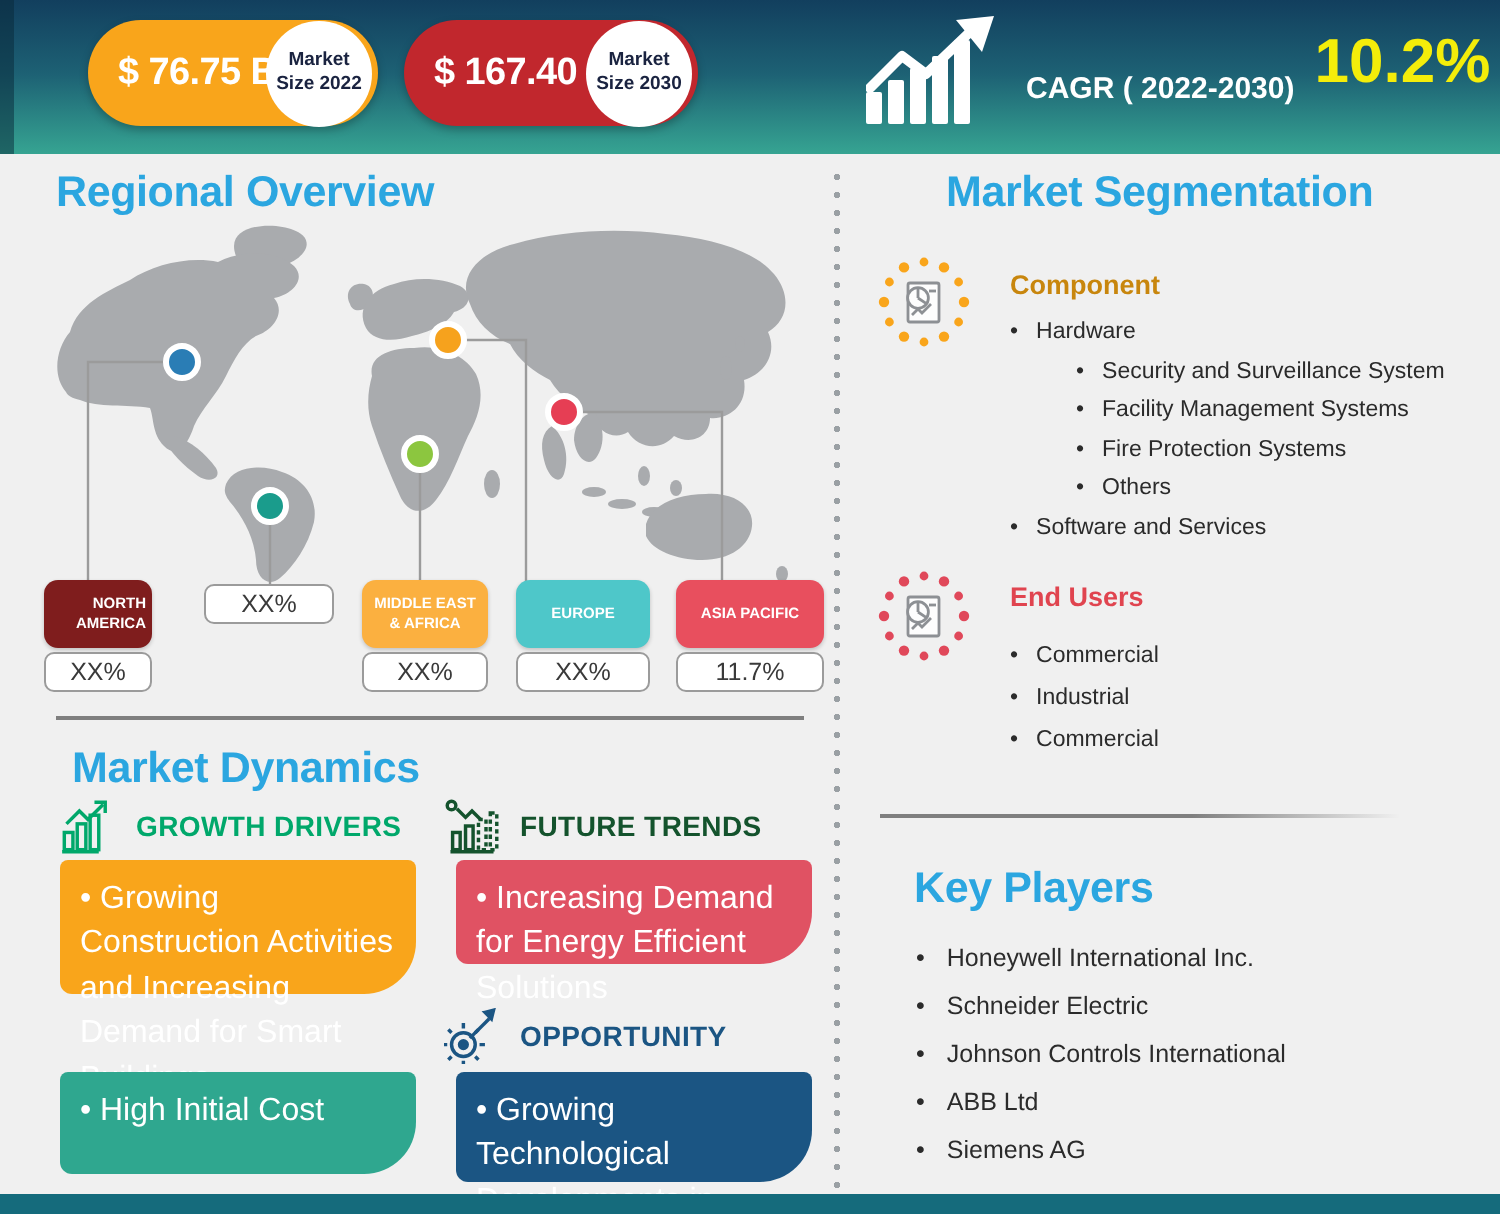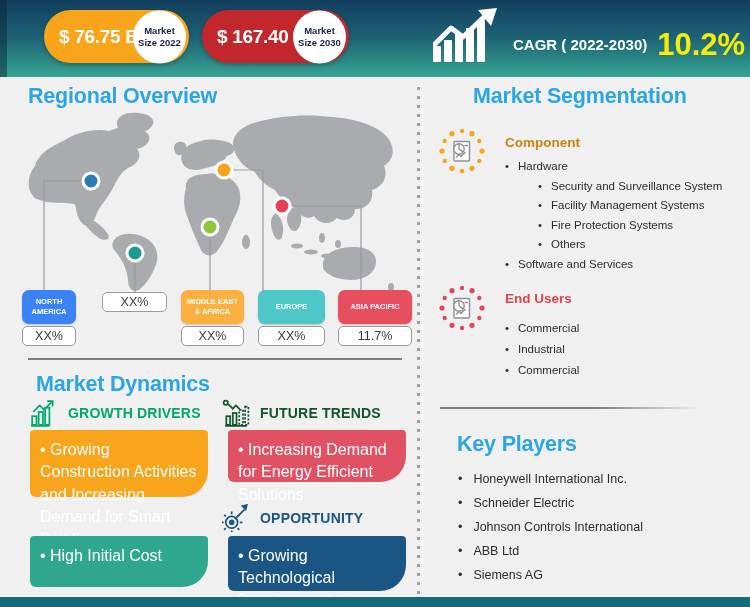--- a/index.html
+++ b/index.html
@@ -15,21 +15,21 @@
   .pill-1 { left:44px; width:145px; }
   .pill-2 { left:202px; width:147px; }
   .pill-value { color:#fff; font-size:19px; font-weight:bold; padding-left:15px; letter-spacing:-.3px; }
   .pill-circle { position:absolute; right:3px; top:50%; transform:translateY(-50%);
           width:53px; height:53px; border-radius:50%; background:#fff; display:flex; align-items:center;
           justify-content:center; text-align:center; font-size:9.5px; font-weight:bold; color:#1a2340;
           line-height:1.25; padding:4px;margin-left:24px; }
   .cagr { position:absolute; left:433px; top:8px; display:flex; align-items:flex-end; }
   .cagr-icon { width:72px; height:54px; }
   .cagr-label { color:#fff; font-size:15px; font-weight:bold; margin:0 10px 9px 8px; white-space:nowrap; }
-  .cagr-value { font-size:31px; font-weight:bold; line-height:1; margin-bottom:2px; }
+  .cagr-value { font-size:31px; font-weight:bold; line-height:1; margin-bottom:16px; }
 
   
   .sec-title { position:absolute; font-size:21.5px; color:#2ba6e0; letter-spacing:-.2px; white-space:nowrap; }
   .sec-title .b { font-weight:bold; }
 
   
   .map-svg { position:absolute; left:25px; top:110px; }
   .land { fill:#a9abae; stroke:none; }
   .conn { fill:none; stroke:#9b9b9b; stroke-width:1.2; }
   .mdot { stroke:#fff; stroke-width:3; }
@@ -170,21 +170,21 @@
     <polyline class="conn" points="266,96 336,96 336,184"></polyline>
 
     <circle class="mdot" cx="66" cy="71" r="8" fill="#2a7db5"></circle>
     <circle class="mdot" cx="110" cy="143" r="8" fill="#1a9c8c"></circle>
     <circle class="mdot" cx="185" cy="117" r="8" fill="#8cc63f"></circle>
     <circle class="mdot" cx="199" cy="60" r="8" fill="#f6a21d"></circle>
     <circle class="mdot" cx="257" cy="96" r="8" fill="#e63e54"></circle>
   </svg>
 
   <div class="chip" style="left:22px; width:54px;">
-    <div class="chip-name" style="background-color: #3b82f6;">NORTH AMERICA</div>
+    <div class="chip-name" style="background-color: #7f1d1d; text-align: right;">NORTH AMERICA</div>
     <div class="chip-value">XX%</div>
   </div>
   <div class="chip" style="left:102px; width:65px;">
     <div class="chip-value">XX%</div>
   </div>
   <div class="chip" style="left:181px; width:63px;">
     <div class="chip-name" style="background-color: rgb(251, 176, 64);">MIDDLE EAST &amp; AFRICA</div>
     <div class="chip-value">XX%</div>
   </div>
   <div class="chip" style="left:258px; width:67px;">

